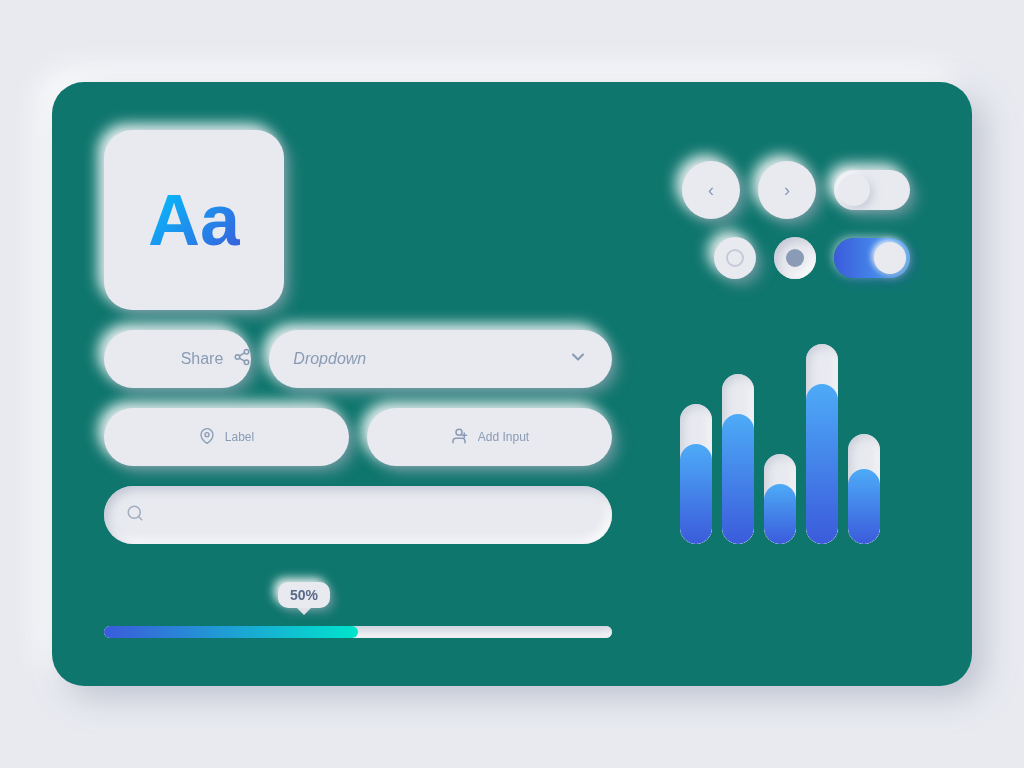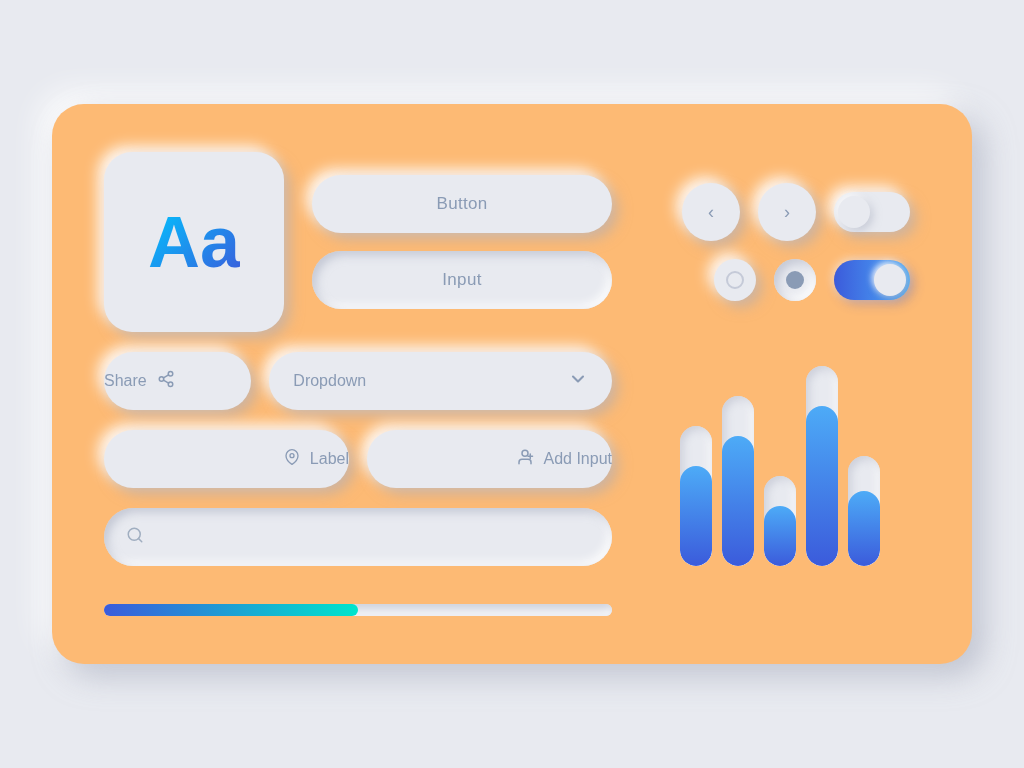--- a/index.html
+++ b/index.html
@@ -7,21 +7,21 @@
     body {
       background: #e8eaf0;
       display: flex;
       align-items: center;
       justify-content: center;
       min-height: 100vh;
       font-family: 'Segoe UI', Arial, sans-serif;
     }
 
     .card {
-      background: #fdba74;
+      background: #0f766e;
       border-radius: 32px;
       padding: 48px 52px;
       width: 920px;
       box-shadow:
         12px 12px 30px rgba(166,171,189,0.6),
         -12px -12px 30px rgba(255,255,255,0.9);
     }
 
     .grid {
       display: grid;
@@ -222,59 +222,60 @@
       justify-content: center;
       gap: 10px;
       padding: 0 8px;
     }
 
     .share-btn {
       flex: 1;
       height: 58px;
       display: flex;
       align-items: center;
-      justify-content: flex-start;
+      justify-content: flex-end;
       gap: 10px;
       font-size: 16px;
       color: #8a9bb5;
       font-weight: 500;
       cursor: pointer;
       border-radius: 50px;
     }
 
     .dropdown-btn {
       flex: 2;
       height: 58px;
       display: flex;
       align-items: center;
       justify-content: space-between;
       padding: 0 24px;
       font-size: 16px;
       color: #8a9bb5;
       font-weight: 500;
       cursor: pointer;
       border-radius: 50px;
+      font-style: italic;
     }
 
     
     .label-row {
       grid-column: 1 / 3;
       grid-row: 4 / 5;
       display: flex;
       gap: 18px;
     }
 
     .label-btn {
       flex: 1;
       height: 58px;
       display: flex;
       align-items: center;
-      justify-content: flex-end;
+      justify-content: center;
       gap: 10px;
-      font-size: 16px;
+      font-size: 12px;
       color: #8a9bb5;
       font-weight: 500;
       cursor: pointer;
       border-radius: 50px;
     }
 
     
     .search-row {
       grid-column: 1 / 3;
       grid-row: 5 / 6;
@@ -389,28 +390,20 @@
 </head>
 <body>
 
 <div class="card">
   <div class="grid">
 
     <div class="neu-out font-card">
       <span class="aa">Aa</span>
     </div>
 
-    <div class="buttons-col">
-      <div class="btn-pill neu-pill-out">
-        <span>Button</span>
-      </div>
-      <div class="btn-pill neu-pill-in">
-        <span>Input</span>
-      </div>
-    </div>
 
     <div class="controls-col">
 
       <div class="controls-row">
         <div class="chevron-btn neu-pill-out">
           <span style="font-size:18px; color:#8a9bb5;">‹</span>
         </div>
         <div class="chevron-btn neu-pill-out">
           <span style="font-size:18px; color:#8a9bb5;">›</span>
         </div>
@@ -511,19 +504,22 @@
         <span>
           <svg width="18" height="18" viewBox="0 0 24 24" fill="none" stroke="#a0aec0" stroke-width="2" stroke-linecap="round" stroke-linejoin="round">
             <circle cx="11" cy="11" r="8"></circle>
               <line x1="21" y1="21" x2="16.65" y2="16.65"></line>
           </svg>
         </span>
       </div>
     </div>
 
     <div class="progress-section" style="grid-column:1/3; grid-row:6/7;">
+      <div class="tooltip-container">
+        <div class="tooltip-box" style="left: calc(50% - 80px);">50%</div>
+      </div>
       <div class="progress-track">
         <div class="progress-fill" style="width:50%;"></div>
       </div>
     </div>
 
   </div>
 </div>
 
 </body></html>

